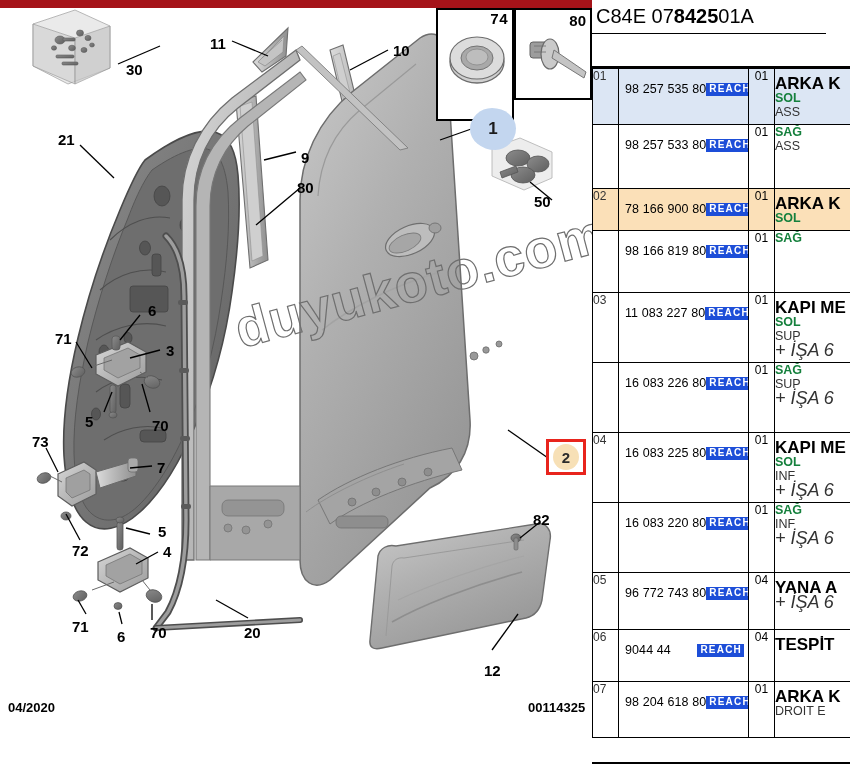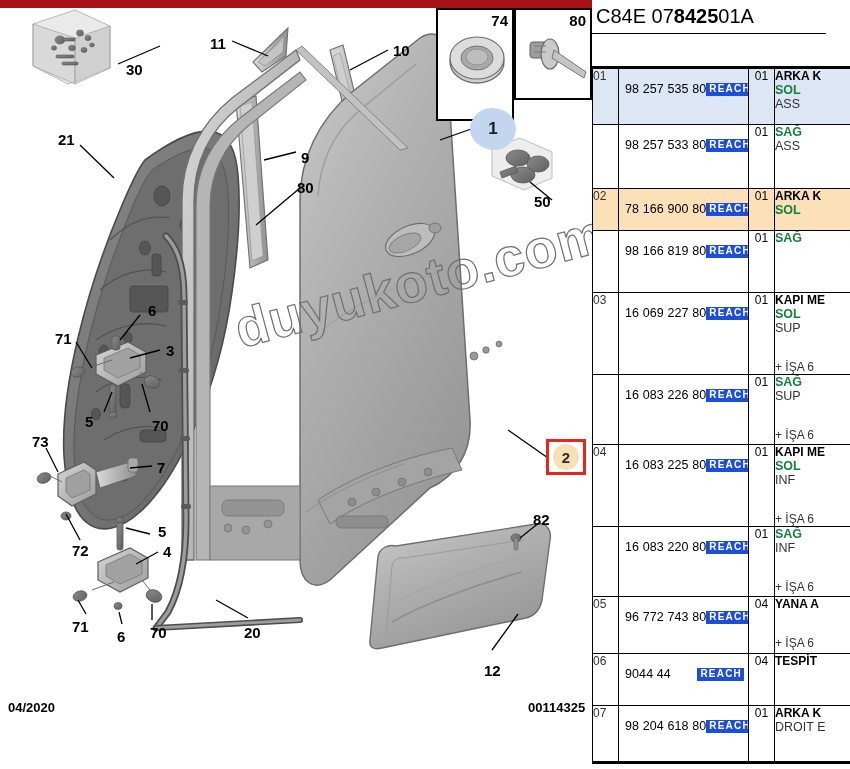--- a/index.html
+++ b/index.html
@@ -234,40 +234,41 @@
     text-align: center;
     padding-top: 13px;
   }
   .cell-desc {
     padding: 1px 0 0 3px;
     line-height: 14px;
     white-space: nowrap;
   }
   .d-title {
     font-weight: bold;
-    font-size: 12px;
+    font-size: 17px;
     color: #000;
     display: block;
+    margin-top: 8px;
   }
   .d-side {
     font-weight: bold;
     font-size: 12.5px;
     color: #15803d;
     display: block;
   }
   .d-sub {
     font-size: 12.5px;
     color: #333;
     display: block;
   }
   .d-note {
-    font-size: 12px;
+    font-size: 18px;
+    font-style: italic;
     color: #333;
     display: block;
-    margin-top: 25px;
   }
 
   tr.hl-blue > td { background: #dce6f4; }
   tr.hl-orange > td { background: #fbe0b8; }
 
   #bottom-rule {
     position: absolute;
     left: 0; top: 762px;
     width: 258px;
     height: 0;
@@ -527,21 +528,21 @@
           <path d="M500,172 L516,166 L518,172 L502,178 Z"></path>
         </g>
       </g>
       <line x1="530" y1="182" x2="552" y2="200" stroke="#000" stroke-width="1.3"></line>
 
       <line x1="440" y1="140" x2="474" y2="128" stroke="#000" stroke-width="1.3"></line>
 
       <line x1="508" y1="430" x2="548" y2="458" stroke="#000" stroke-width="1.3"></line>
     </svg>
 
-    <div class="inset-box" style="left:436px; top:8px; width:78px; height:113px;">
+    <div class="inset-box" style="left:436px; top:8px; width:78px; height:113px;font-family:Liberation Mono, monospace;">
       <span class="inset-num">74</span>
       <svg viewBox="0 0 78 92" width="78" height="92">
         <ellipse cx="39" cy="52" rx="27" ry="21" fill="#cfcfcf" stroke="#6d6d6d" stroke-width="1.3"></ellipse>
         <ellipse cx="39" cy="48" rx="27" ry="21" fill="#dcdcdc" stroke="#6d6d6d" stroke-width="1.2"></ellipse>
         <ellipse cx="39" cy="48" rx="16" ry="12" fill="#a9a9a9" stroke="#747474" stroke-width="1"></ellipse>
         <ellipse cx="39" cy="47" rx="11" ry="8" fill="#bdbdbd" stroke="#8a8a8a" stroke-width="0.8"></ellipse>
       </svg>
     </div>
 
     <div class="inset-box" style="left:514px; top:8px; width:78px; height:92px;">
@@ -667,21 +668,21 @@
           <td class="cell-qty">01</td>
           <td class="cell-desc">
             <span class="d-side">SAĞ</span>
           </td>
         </tr>
 
         <tr class="group-start" style="height:70px;">
           <td class="cell-item">03</td>
           <td class="cell-ref">
             <div class="ref-line">
-              <span class="ref-num">16 069 227 80</span>
+              <span class="ref-num">11 083 227 80</span>
               <span class="reach-badge">REACH</span>
             </div>
           </td>
           <td class="cell-qty">01</td>
           <td class="cell-desc">
             <span class="d-title">KAPI ME</span>
             <span class="d-side">SOL</span>
             <span class="d-sub">SUP</span>
             <span class="d-note">+ İŞA 6</span>
           </td>

